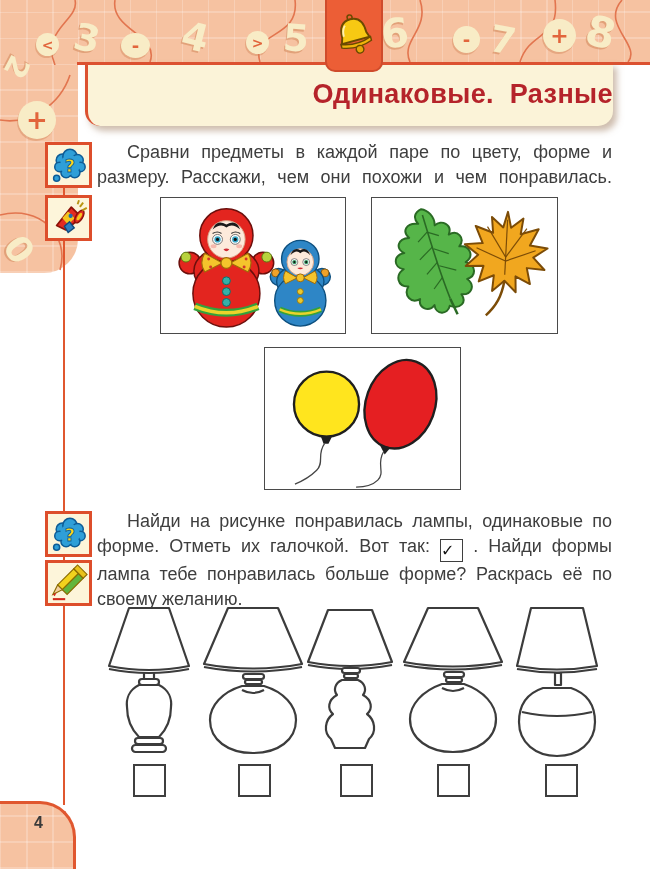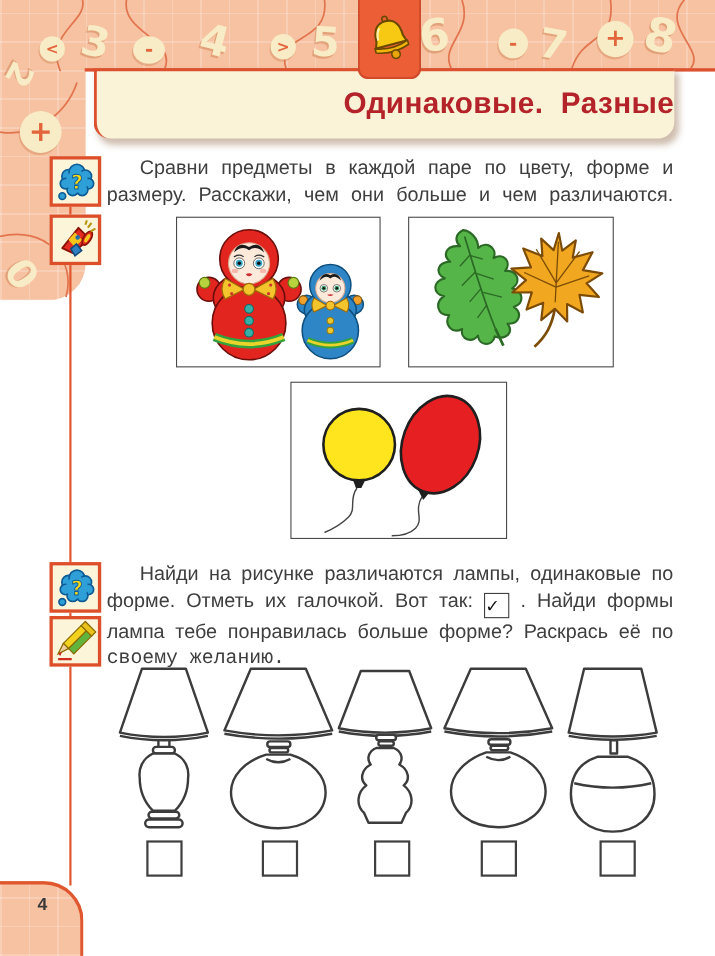--- a/index.html
+++ b/index.html
@@ -29,21 +29,21 @@
   .iconbox{position:absolute;left:45px;width:47px;height:46px;background:#fdf5da;
      border:3px solid #dd4e2b;box-sizing:border-box;z-index:2;display:flex;align-items:center;justify-content:center;}
   .badge{position:absolute;left:0;top:801px;width:76px;height:68px;
      border-top:3px solid #e0572f;border-right:3px solid #e0572f;border-radius:0 36px 0 0;
      box-sizing:border-box;z-index:2;}
   .pagenum{position:absolute;left:34px;top:10px;font-weight:bold;font-size:16px;color:#3a3a3a;}
   .textblock{position:absolute;left:97px;width:515px;}
   .line{font-size:18px;line-height:25px;color:#3e3e3e;}
   .jl{text-align:justify;text-align-last:justify;}
   .jl-first{text-indent:30px;}
-  .jl-last{text-align:right;text-align-last:left;font-family:Liberation Mono, monospace;}
+  .jl-last{text-align:right;text-align-last:left;}
   .picbox{position:absolute;background:#fff;border:1.6px solid #4a4a4a;box-sizing:border-box;}
   .cb-inline{display:inline-block;width:21px;height:21px;border:1.6px solid #3f3f3f;
      text-align:center;line-height:21px;font-weight:bold;font-size:16px;color:#111;
      vertical-align:-4px;font-family:"DejaVu Sans",sans-serif;}
   .lamp{position:absolute;top:606px;width:108px;height:156px;}
   .lampcb{position:absolute;top:764px;width:33px;height:33px;border:2px solid #3f3f3f;
      background:#fff;box-sizing:border-box;}
   .lampsvg path, .lampsvg rect{fill:#fff;stroke:#3c3c3c;stroke-width:2.2;stroke-linejoin:round;}
   .lampsvg .open{fill:none;}
 </style>
@@ -162,21 +162,21 @@
       <path d="M30,10 L35,15 L18,32 L13,27 Z" fill="#62b53c" stroke="#8a6a00" stroke-width="1.2"></path>
       <path d="M25,5 L35,15 L39,11 L29,1 Z" fill="#e8c21a" stroke="#8a6a00" stroke-width="1.2"></path>
       <path d="M8,22 L13,27 L3,32 Z" fill="#f3cf9f" stroke="#8a6a00" stroke-width="1.2"></path>
       <path d="M3,32 L7,30 L5,34 Z" fill="#d02a1e"></path>
       <path d="M3,37 L16,37" stroke="#d02a1e" stroke-width="2.2"></path>
     </svg>
   </div>
 
   <div class="textblock" style="top:140px;">
     <div class="line jl jl-first">Сравни предметы в каждой паре по цвету, форме и</div>
-    <div class="line jl">размеру. Расскажи, чем они больше и чем различаются.</div>
+    <div class="line jl">размеру. Расскажи, чем они похожи и чем понравилась.</div>
   </div>
 
   <div class="picbox" style="left:160px;top:197px;width:186px;height:137px;">
     <svg width="100%" height="100%" viewBox="0 0 186 137">
 
       <g stroke="#6b0f0c" stroke-width="1.5">
         <circle cx="29" cy="66" r="11" fill="#e3251f"></circle>
           <circle cx="103" cy="66" r="11" fill="#e3251f"></circle>
         <circle cx="25" cy="60" r="5" fill="#b8d23d" stroke="#5a7a10" stroke-width="1"></circle>
         <circle cx="107" cy="60" r="5" fill="#b8d23d" stroke="#5a7a10" stroke-width="1"></circle>
@@ -282,21 +282,21 @@
       <circle cx="62" cy="57" r="33" fill="#ffe51e" stroke="#1f1f1f" stroke-width="2.4"></circle>
       <path d="M56,89 L68,89 L64,97 L59,97 Z" fill="#1f1f1f"></path>
       <path d="M60,97 C52,108 60,116 52,124 C46,130 40,134 30,138" fill="none" stroke="#444" stroke-width="1.3"></path>
       <ellipse cx="137" cy="57" rx="35" ry="46" transform="rotate(20 137 57)" fill="#e51f22" stroke="#1f1f1f" stroke-width="2.4"></ellipse>
       <path d="M116,98 L127,101 L121,108 Z" fill="#1f1f1f"></path>
       <path d="M120,105 C112,118 122,126 114,134 C108,140 100,141 92,141" fill="none" stroke="#444" stroke-width="1.3"></path>
     </svg>
   </div>
 
   <div class="textblock" style="top:509px;">
-    <div class="line jl jl-first">Найди на рисунке различаются лампы, одинаковые по</div>
+    <div class="line jl jl-first">Найди на рисунке понравилась лампы, одинаковые по</div>
     <div class="line jl">
       <span>форме. Отметь их галочкой. Вот так:</span>
       <span class="cb-inline">✓</span>
       <span>. Найди формы</span>
     </div>
     <div class="line jl">лампа тебе понравилась больше форме? Раскрась её по</div>
     <div class="line jl-last">своему желанию.</div>
   </div>
 
   <div class="lamp" style="left:95px;">

